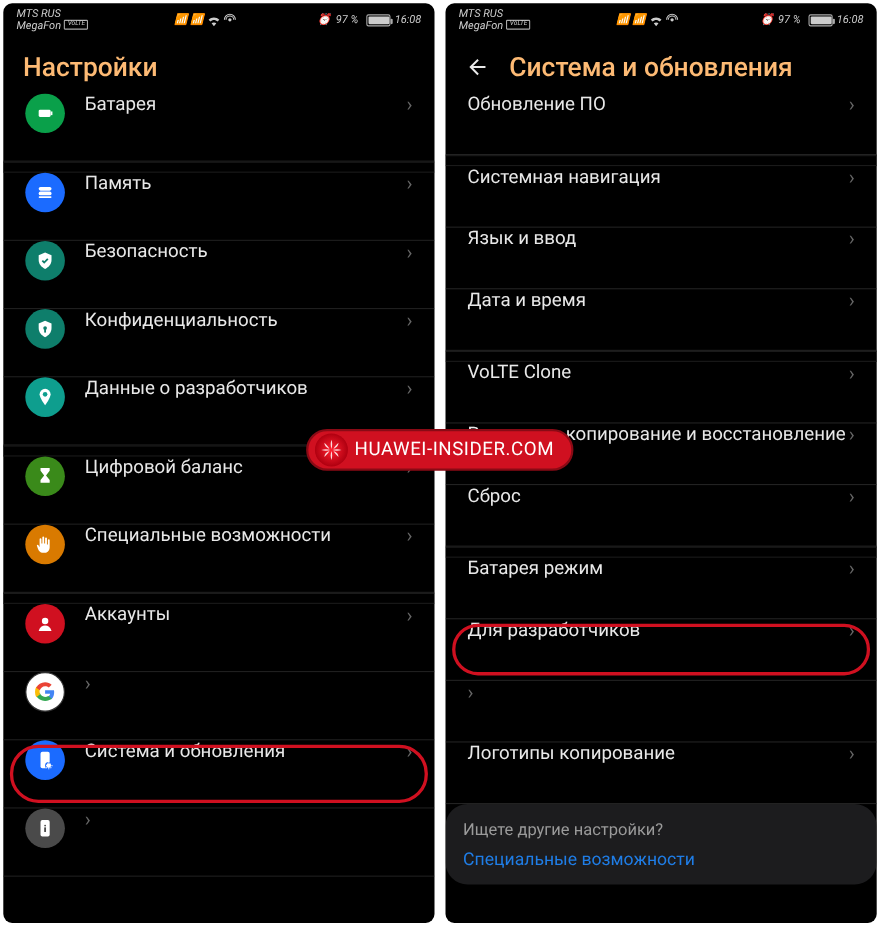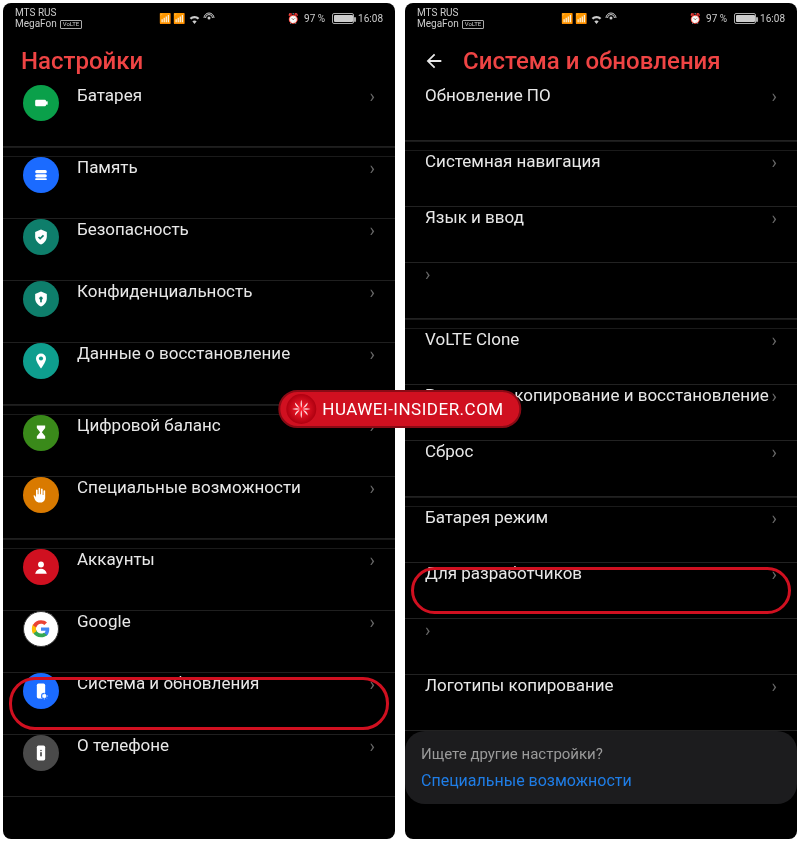--- a/index.html
+++ b/index.html
@@ -25,30 +25,31 @@
     position: relative;
   }
   .status-bar {
     height: 30px;
     display: flex;
     align-items: center;
     padding: 0 12px;
     font-size: 10px;
     color: #ccc;
     justify-content: space-between;
+    font-style: italic;
   }
   .status-left { display: flex; flex-direction: column; line-height: 1.1; }
   .status-right { display: flex; align-items: center; gap: 4px; }
-  .carrier2 { display:flex; align-items:flex-end; gap:3px;}
+  .carrier2 { display:flex; align-items:flex-start; gap:3px;}
   .signal-icons { display:flex; align-items:center; gap:2px; margin-left:4px;}
   .header {
     padding: 14px 18px 10px 18px;
     font-size: 24px;
     font-weight: 500;
-    color: #ef4444;
+    color: #fdba74;
     display:flex;
     align-items:center;
     gap: 18px;
     text-align: right;
   }
   .back-arrow { font-size: 22px; cursor:pointer; }
   .list { flex:1; overflow:hidden; }
   .group-sep {
     height: 10px;
     background: #000;
@@ -222,21 +223,21 @@
     <div class="chev">›</div>
 
   </div>
       <div class="row">
     <div class="icon-wrap" style="background:#0e9e8e;">
           <svg width="20" height="20" viewBox="0 0 24 24">
             <path d="M12 3a6 6 0 016 6c0 4-6 12-6 12S6 13 6 9a6 6 0 016-6z" fill="#fff"></path>
             <circle cx="12" cy="9" r="2.5" fill="#0e9e8e"></circle>
           </svg>
         </div>
-    <div class="label">Данные о восстановление</div>
+    <div class="label">Данные о разработчиков</div>
     <div class="chev">›</div>
 
   </div>
       <div class="group-sep"></div>
       <div class="row">
     <div class="icon-wrap" style="background:#3a8a1a;">
           <svg width="20" height="20" viewBox="0 0 24 24">
             <path d="M7 3h10v3l-4 5 4 5v3H7v-3l4-5-4-5z" fill="#fff"></path>
           </svg>
         </div>
@@ -268,21 +269,20 @@
   </div>
       <div class="row">
     <div class="icon-wrap" style="background:#fff;border:1px solid #333;">
           <svg width="22" height="22" viewBox="0 0 24 24">
             <path d="M21 12.2c0-.7-.1-1.2-.2-1.8H12v3.4h5c-.2 1.2-1 2.3-2.2 3v2.5h3.5C20.3 17.5 21 15 21 12.2z" fill="#4285F4"></path>
             <path d="M12 21c2.7 0 5-0.9 6.6-2.5l-3.5-2.5c-.9.6-2 1-3.1 1-2.4 0-4.5-1.6-5.2-3.8H3.2v2.6C4.8 18.9 8.1 21 12 21z" fill="#34A853"></path>
             <path d="M6.8 13.2c-.2-.6-.3-1.2-.3-1.9s.1-1.3.3-1.9V6.8H3.2C2.4 8.3 2 10.1 2 12s.4 3.7 1.2 5.2l3.6-2.6z" fill="#FBBC05"></path>
             <path d="M12 6.3c1.4 0 2.7.5 3.7 1.4l2.8-2.8C16.9 3.4 14.7 2.5 12 2.5 8.1 2.5 4.8 4.6 3.2 7.8l3.6 2.6C7.5 8 9.6 6.3 12 6.3z" fill="#EA4335"></path>
           </svg>
         </div>
-    <div class="label">Google</div>
     <div class="chev">›</div>
 
   </div>
       <div class="row">
     <div class="icon-wrap" style="background:#1b6bff;">
           <svg width="20" height="20" viewBox="0 0 24 24">
             <rect x="7" y="3" width="10" height="18" rx="2" fill="#fff"></rect>
             <circle cx="16" cy="18" r="4" fill="#1b6bff"></circle>
             <circle cx="16" cy="18" r="2.5" fill="#fff"></circle>
             <path d="M16 14v1M16 21v1M13 18h1M19 18h1M14 16l.7.7M18 20l.7.7M18 16l-.7.7M14 20l-.7.7" stroke="#fff" stroke-width="1.2"></path>
@@ -293,21 +293,20 @@
     <div class="highlight"></div>
   </div>
       <div class="row">
     <div class="icon-wrap" style="background:#4a4a4a;">
           <svg width="20" height="20" viewBox="0 0 24 24">
             <rect x="7" y="3" width="10" height="18" rx="2" fill="#fff"></rect>
             <circle cx="12" cy="9" r="1" fill="#4a4a4a"></circle>
             <rect x="11" y="11" width="2" height="5" fill="#4a4a4a"></rect>
           </svg>
         </div>
-    <div class="label">О телефоне</div>
     <div class="chev">›</div>
 
   </div>
     </div>
 </div>
 
 <div class="phone">
   <div class="status-bar">
     <div class="status-left">
       <span>MTS RUS</span>
@@ -363,20 +362,21 @@
     <div class="label">Системная навигация</div>
     <div class="chev">›</div>
 
   </div>
       <div class="row compact">
     <div class="label">Язык и ввод</div>
     <div class="chev">›</div>
 
   </div>
       <div class="row compact">
+    <div class="label">Дата и время</div>
     <div class="chev">›</div>
 
   </div>
       <div class="group-sep"></div>
       <div class="row compact">
     <div class="label">VoLTE Clone</div>
     <div class="chev">›</div>
 
   </div>
       <div class="row compact">

